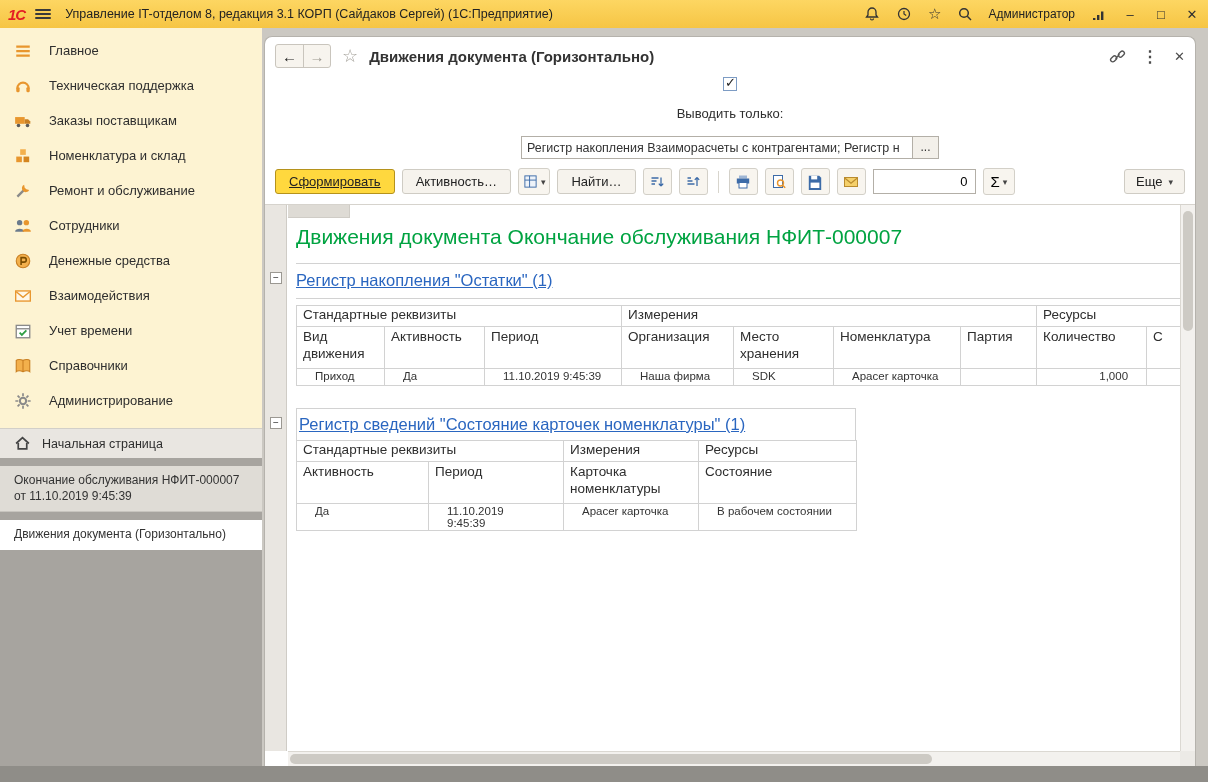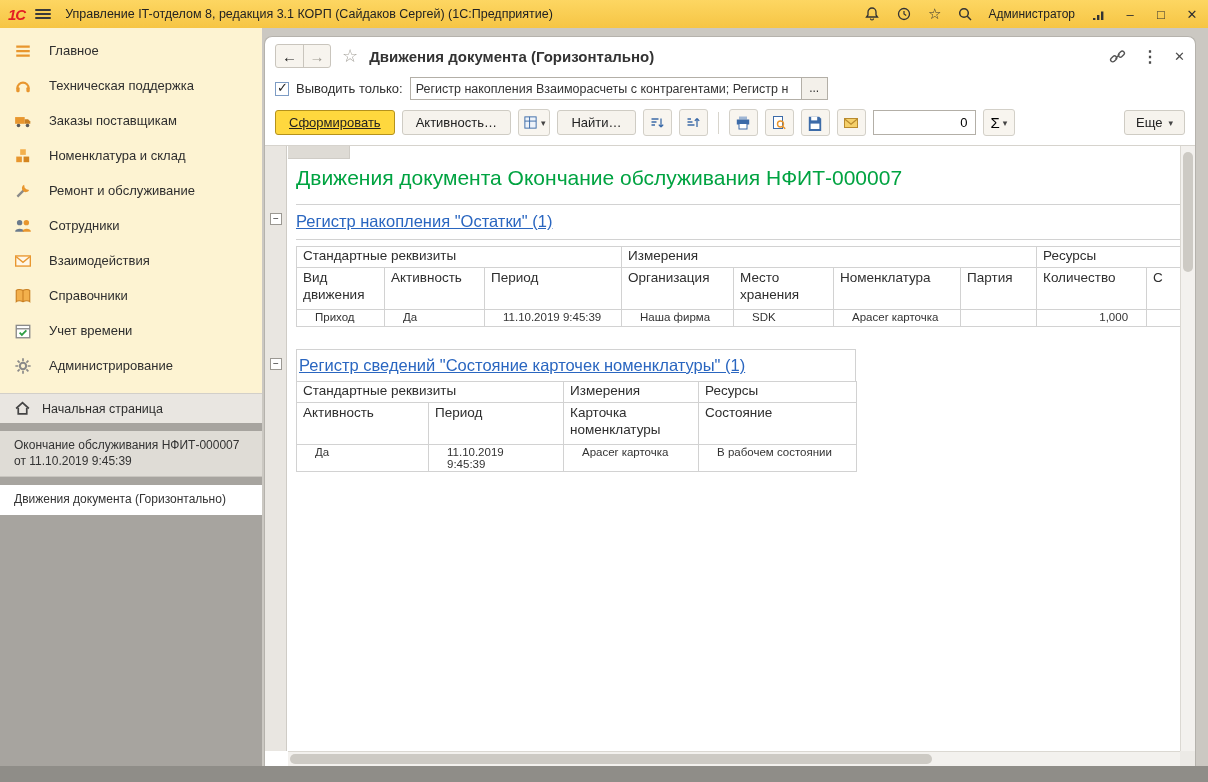--- a/index.html
+++ b/index.html
@@ -45,21 +45,21 @@
   .nav-btn { width:27px; height:22px; display:flex; align-items:center; justify-content:center; font-size:15px; }
   .nav-btn.back { color:#191919; font-weight:bold; }
   .nav-btn.fwd { color:#9c9890; border-left:1px solid #c9c5bd; }
   .fav-star { font-size:18px; color:#a5a29b; margin:0 2px; }
   .panel-title { font-size:15px; font-weight:bold; color:#333; }
   .panel-actions { margin-left:auto; display:flex; align-items:center; gap:16px; color:#4c4c4c; }
   .kebab { font-size:16px; font-weight:bold; }
   .x-close { font-size:13px; }
 
   
-  .filter-row { display:flex; align-items:center; gap:7px; padding:2px 10px 5px; }
+  .filter-row { display:flex; align-items:center; gap:15px; padding:2px 10px 5px;flex-direction:column; }
   .checkbox { width:14px; height:14px; border:1px solid #7d9cc4; background:#fff; position:relative; flex:0 0 14px; }
   .checkbox:after { content:"✓"; position:absolute; left:1px; top:-3px; font-size:13px; color:#222; }
   .filter-label { font-size:13px; }
   .filter-wrap { display:flex; }
   .filter-input { width:392px; height:23px; border:1px solid #b3afa7; padding:0 5px; font-size:12.5px; color:#333; font-family:inherit; }
   .ellipsis-btn { width:26px; height:23px; border:1px solid #b3afa7; border-left:none; background:#f3f0ea; font-size:12px; display:flex; align-items:flex-end; justify-content:center; padding-bottom:4px; }
 
   
   .toolbar { display:flex; align-items:center; gap:7px; padding:4px 10px 9px; }
   button { font-family:inherit; cursor:pointer; }
@@ -207,44 +207,53 @@
                 <path d="M1 13c0-3.4 8-3.4 8 0z" fill="#6b7b8d"></path>
                 <circle cx="11" cy="5" r="2.4" fill="#e8962e"></circle>
                 <path d="M7.5 13c0-3.4 7.5-3.4 7.5 0z" fill="#e8962e"></path>
               </svg>
             </span>
           <span>Сотрудники</span>
         </div>
         <div class="menu-item">
           <span class="ic">
               <svg width="18" height="18" viewBox="0 0 16 16">
+                <circle cx="8" cy="8" r="6" fill="#f3b04c" stroke="#c97f22"></circle>
+                <path d="M6.3 11.5V5h2.6a2 2 0 0 1 0 4H6.3" stroke="#7a4c00" fill="none" stroke-width="1.4"></path>
+              </svg>
+            </span>
+          <span>Денежные средства</span>
+        </div>
+        <div class="menu-item">
+          <span class="ic">
+              <svg width="18" height="18" viewBox="0 0 16 16">
                 <rect x="1.5" y="3.5" width="13" height="9" fill="#fff7e8" stroke="#e8962e" stroke-width="1.2"></rect>
                 <path d="M2 4.2l6 5 6-5" fill="none" stroke="#e8962e" stroke-width="1.2"></path>
               </svg>
             </span>
           <span>Взаимодействия</span>
-        </div>
-        <div class="menu-item">
-          <span class="ic">
-              <svg width="18" height="18" viewBox="0 0 16 16">
-                <path d="M8 3C6 2 3 2 2 3v10c1-1 4-1 6 0 2-1 5-1 6 0V3c-1-1-4-1-6 0z" fill="#f3b04c" stroke="#c97f22"></path>
-                <path d="M8 3v10" stroke="#c97f22"></path>
-              </svg>
-            </span>
-          <span>Справочники</span>
         </div>
         <div class="menu-item">
           <span class="ic">
               <svg width="18" height="18" viewBox="0 0 16 16">
                 <rect x="2" y="3" width="12" height="11" fill="#fff" stroke="#8a8a8a" stroke-width="1.2"></rect>
                 <path d="M2 6h12" stroke="#8a8a8a" stroke-width="1.2"></path>
                 <path d="M5 9.5l2 2 4-4" stroke="#2f9e44" fill="none" stroke-width="1.6"></path>
               </svg>
             </span>
           <span>Учет времени</span>
+        </div>
+        <div class="menu-item">
+          <span class="ic">
+              <svg width="18" height="18" viewBox="0 0 16 16">
+                <path d="M8 3C6 2 3 2 2 3v10c1-1 4-1 6 0 2-1 5-1 6 0V3c-1-1-4-1-6 0z" fill="#f3b04c" stroke="#c97f22"></path>
+                <path d="M8 3v10" stroke="#c97f22"></path>
+              </svg>
+            </span>
+          <span>Справочники</span>
         </div>
         <div class="menu-item">
           <span class="ic">
               <svg width="18" height="18" viewBox="0 0 16 16">
                 <circle cx="8" cy="8" r="2.8" fill="none" stroke="#8a8a8a" stroke-width="1.8"></circle>
                 <path d="M8 1.2v2.6M8 12.2v2.6M1.2 8h2.6M12.2 8h2.6M3.2 3.2l1.8 1.8M11 11l1.8 1.8M12.8 3.2L11 5M5 11l-1.8 1.8" stroke="#8a8a8a" stroke-width="1.5"></path>
               </svg>
             </span>
           <span>Администрирование</span>
         </div>

